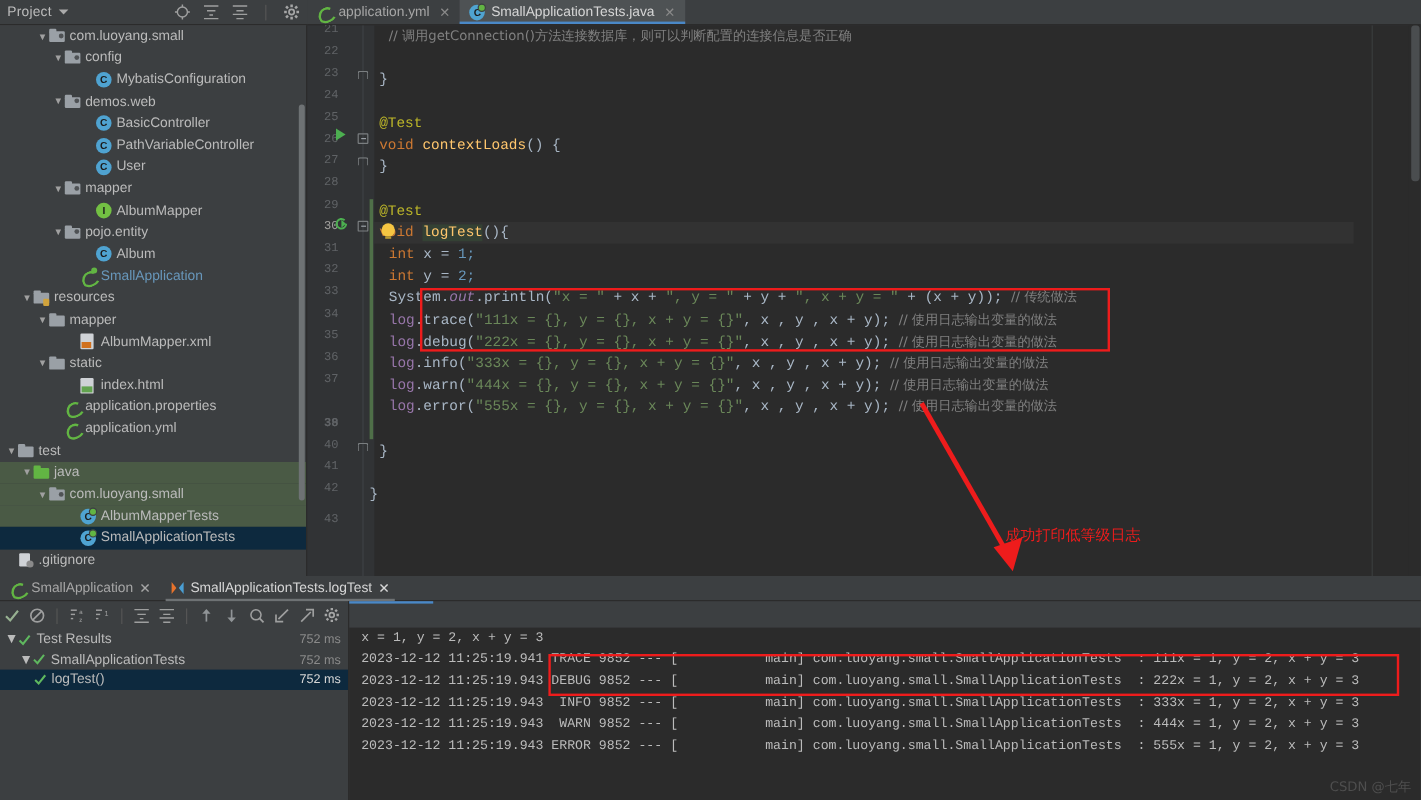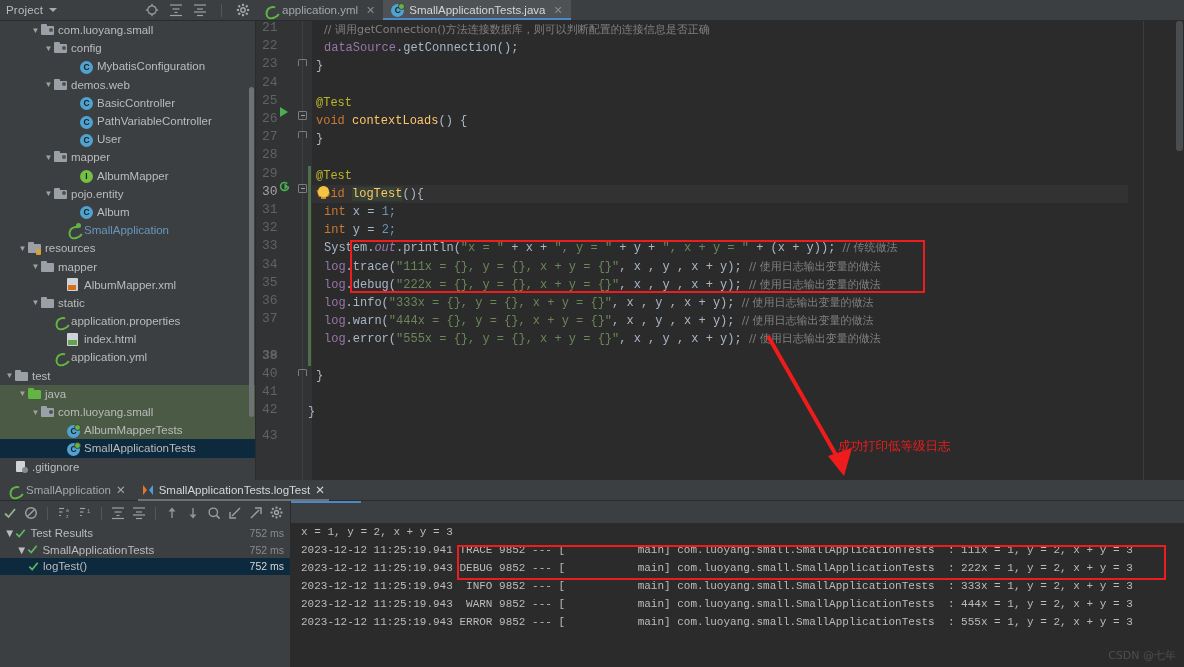--- a/index.html
+++ b/index.html
@@ -99,21 +99,21 @@
 
   
   .editor {
     position:absolute; left:256px; top:21px; width:928px; height:459px;
     background:#2b2b2b; overflow:hidden;
   }
   .gutter {
     position:absolute;left:0;top:0;width:56px;height:459px;background:#313335;
   }
   .ln { position:absolute; right:30px; font-family:"Liberation Mono", monospace;
-        font-size:13px; color:#606366; width:20px; }
+        font-size:10px; color:#606366; text-align:right; width:20px; }
   .ln.cur { color:#a4a3a0; }
   .fold-line{position:absolute;left:46px;top:0;width:1px;height:459px;background:#3e4244;}
   .fold-minus{position:absolute;left:42px;width:9px;height:9px;border:1px solid #7a7e80;border-radius:1px;}
   .fold-minus::after{content:"";position:absolute;left:1.5px;top:3px;width:4px;height:1px;background:#9aa0a6;}
   .fold-cap{position:absolute;left:42px;width:9px;height:7px;border:1px solid #7a7e80;border-bottom:none;border-radius:2px 2px 0 0;}
   .green-bar{position:absolute;left:52px;width:3px;background:#4f6f48;}
   .run-tri{position:absolute;width:0;height:0;border-left:8px solid #4caf50;
            border-top:5px solid transparent;border-bottom:5px solid transparent;}
   .rerun-ic{position:absolute;width:13px;height:13px;}
   .bulb{position:absolute;width:11px;height:11px;border-radius:50% 50% 40% 40%;background:#f5c542;}
@@ -330,30 +330,30 @@
           <span class="ico"><span class="xmlf"></span></span>
           <span class="lbl">AlbumMapper.xml</span>
         </div>
         <div class="row">
           <span style="display:inline-block;width:30px"></span>
           <span class="arrow">▼</span>
           <span class="ico"><span class="fi folder"></span></span>
           <span class="lbl">static</span>
         </div>
         <div class="row">
+          <span style="display:inline-block;width:56px"></span>
+          <span class="arrow"></span>
+          <span class="ico"><span class="htmlf"></span></span>
+          <span class="lbl">index.html</span>
+        </div>
+        <div class="row">
           <span style="display:inline-block;width:43px"></span>
           <span class="arrow"></span>
           <span class="ico"><span class="spring"></span></span>
           <span class="lbl">application.properties</span>
-        </div>
-        <div class="row">
-          <span style="display:inline-block;width:56px"></span>
-          <span class="arrow"></span>
-          <span class="ico"><span class="htmlf"></span></span>
-          <span class="lbl">index.html</span>
         </div>
         <div class="row">
           <span style="display:inline-block;width:43px"></span>
           <span class="arrow"></span>
           <span class="ico"><span class="spring"></span></span>
           <span class="lbl">application.yml</span>
         </div>
         <div class="row">
           <span style="display:inline-block;width:4px"></span>
           <span class="arrow">▼</span>
@@ -438,21 +438,20 @@
             <path d="M6.5 9.8 L10.3 6.5 L6.5 3.2 Z" fill="#4caf50"></path>
           </svg>
       </div>
     </div>
     <div class="bulb" style="position:absolute;left:62px;top:165px;z-index:5"></div>
     <div class="code">
       <div class="vguide"></div>
       
       <div class="cl" style="top:0px;left:12px"><span class="cmt cn">// 调用getConnection()方法连接数据库，则可以判断配置的连接信息是否正确</span></div>
       
-      <div class="cl" style="top:18.2px;left:12px"><span class="fld">dataSource</span><span>.getConnection();</span></div>
       <div class="cl" style="top:36.4px;left:4px"><span>}</span></div>
       <div class="cl" style="top:72.8px;left:4px"><span class="ann">@Test</span></div>
       <div class="cl" style="top:91px;left:4px"><span class="kw">void</span> <span class="fn">contextLoads</span><span>() {</span></div>
       <div class="cl" style="top:109.2px;left:4px"><span>}</span></div>
       <div class="cl" style="top:145.6px;left:4px"><span class="ann">@Test</span></div>
       <div class="cl" style="top:163.8px;left:4px"><span class="kw">void</span> <span class="fn hl">logTest</span><span>(){</span></div>
       <div class="cl" style="top:182px;left:12px"><span class="kw">int</span><span> x = </span><span class="num">1;</span></div>
       <div class="cl" style="top:200.2px;left:12px"><span class="kw">int</span><span> y = </span><span class="num">2;</span></div>
       <div class="cl" style="top:218.4px;left:12px"><span>System.</span><span class="stat">out</span><span>.println(</span><span class="str">"x = "</span><span> + x + </span><span class="str">", y = "</span><span> + y + </span><span class="str">", x + y = "</span><span> + (x + y));</span> <span class="cmt cn">// 传统做法</span></div>
       

